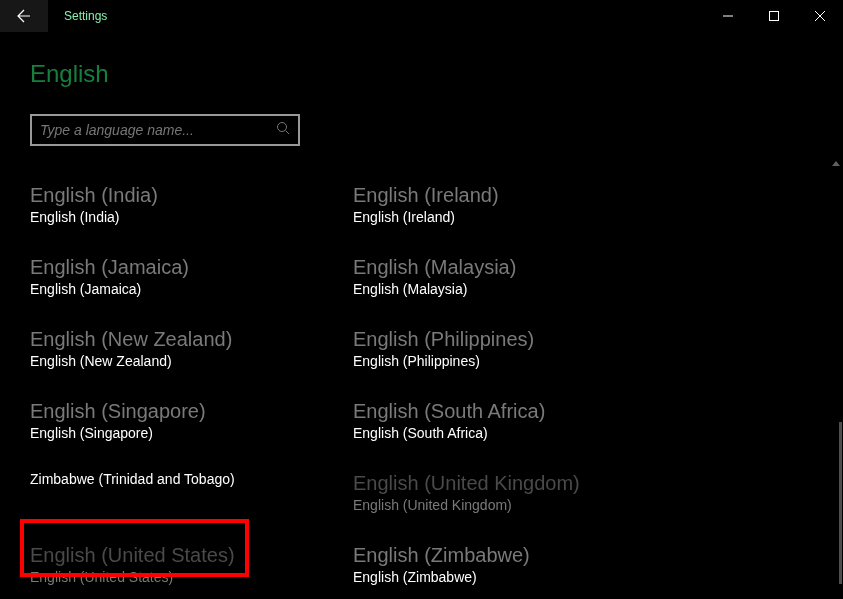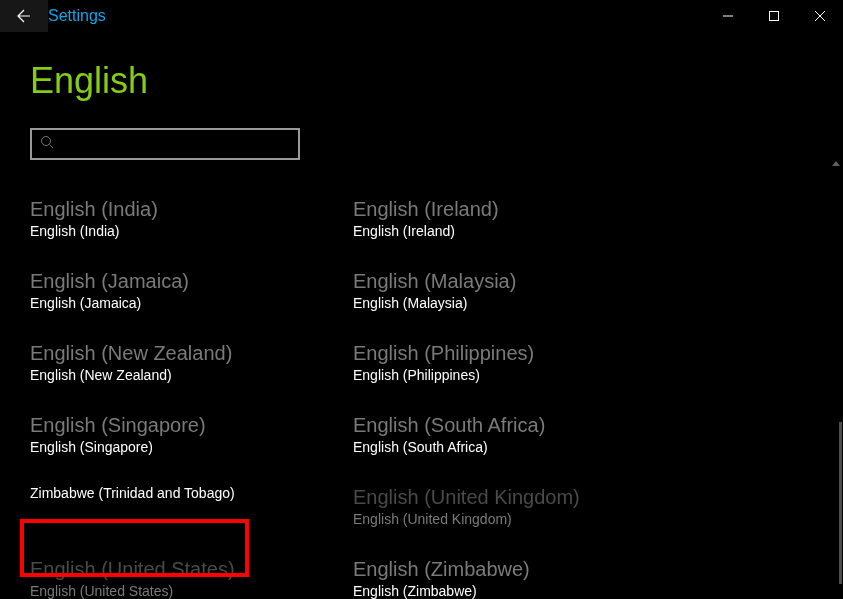--- a/index.html
+++ b/index.html
@@ -21,43 +21,44 @@
     .back-btn {
       width: 48px;
       height: 32px;
       background: #171717;
       display: flex;
       align-items: center;
       justify-content: center;
       cursor: pointer;
     }
     .title-text {
-      font-size: 16px;
-      color: #0ea5e9;
+      font-size: 12px;
+      color: #86efac;
+      margin-left: 16px;
       font-weight: 400;
     }
     .win-controls {
       margin-left: auto;
       display: flex;
     }
     .win-btn {
       width: 46px;
       height: 32px;
       display: flex;
       align-items: center;
       justify-content: center;
       cursor: pointer;
     }
     .content {
       padding: 20px 30px 0 30px;
     }
     .page-title {
-      font-size: 36px;
-      font-weight: 400;
-      color: #84cc16;
+      font-size: 24px;
+      font-weight: 400;
+      color: #15803d;
       margin-bottom: 26px;
       margin-top: 8px;
     }
     .search-box {
       width: 270px;
       height: 32px;
       background: #000000;
       border: 2px solid #999999;
       display: flex;
       align-items: center;
@@ -174,20 +175,21 @@
           <path d="M0 0 L10 10 M10 0 L0 10" stroke="#ffffff" stroke-width="1"></path>
         </svg>
     </div>
   </div>
 </div>
 
 <div class="content">
   <h1 class="page-title">English</h1>
 
   <div class="search-box">
+    <input class="search-input" type="text" placeholder="Type a language name..." style="">
     <span class="search-icon">
       <svg width="14" height="14" viewBox="0 0 14 14">
           <circle cx="6" cy="6" r="4.5" stroke="#767676" stroke-width="1" fill="none"></circle>
           <path d="M9.5 9.5 L13 13" stroke="#767676" stroke-width="1"></path>
         </svg>
     </span>
   </div>
 
   <div class="lang-grid" id="lang-grid">
       <div class="lang-item">

